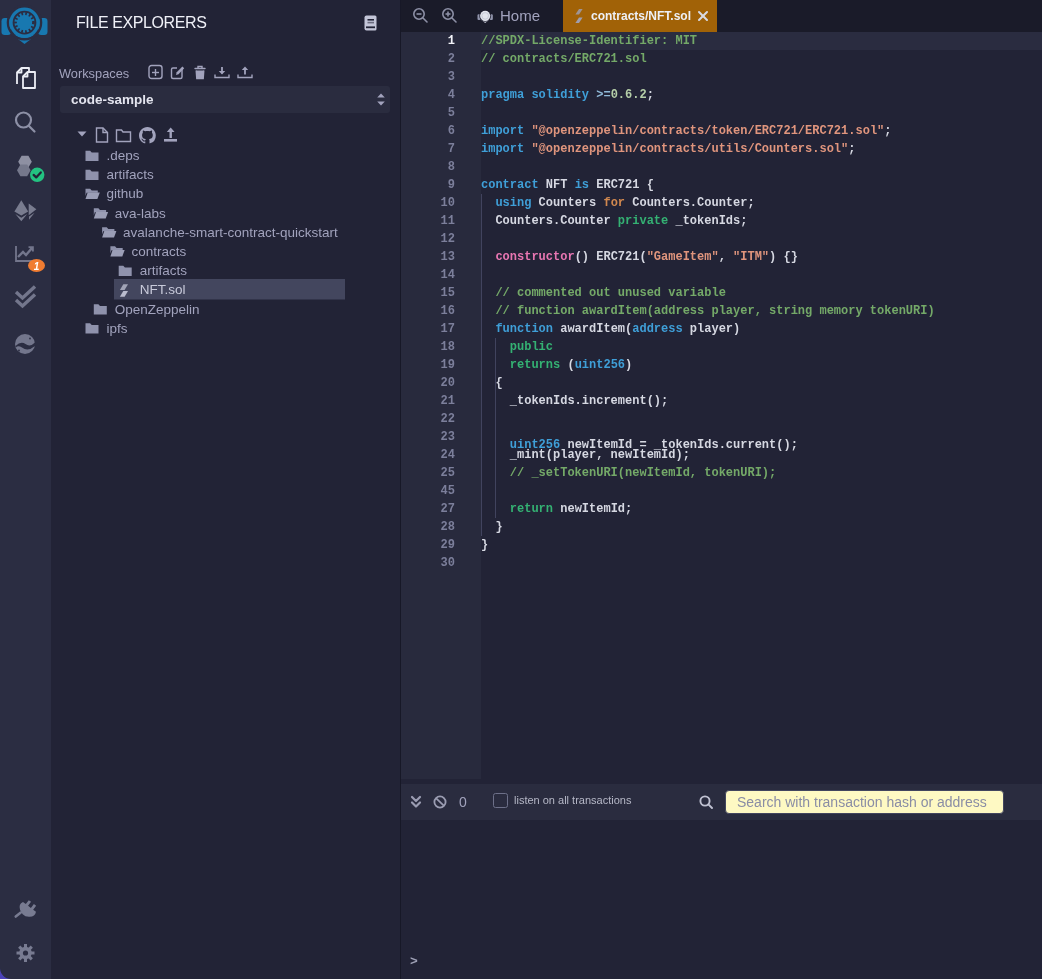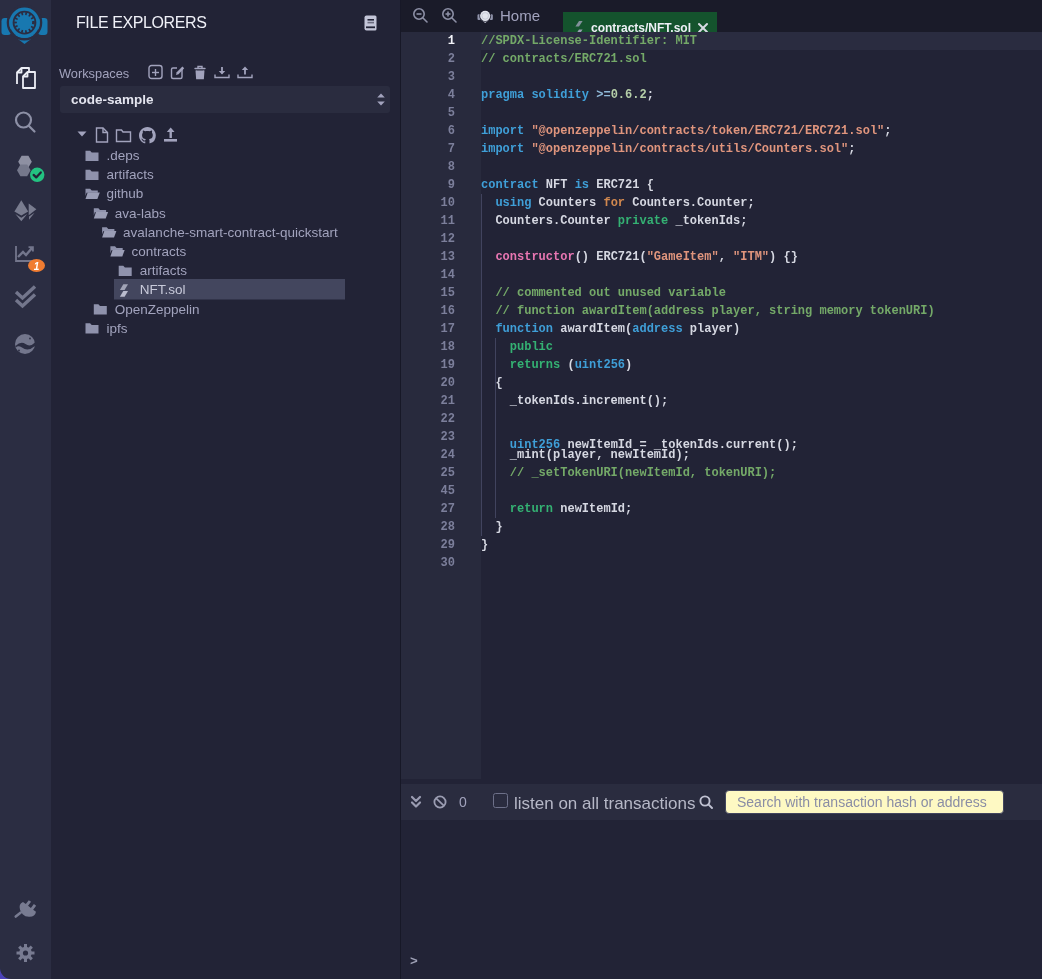--- a/index.html
+++ b/index.html
@@ -15,21 +15,21 @@
   
   #panel { left:51px; top:0; width:349px; height:979px; background:#222336; z-index:4; }
   #panel h1 { font-size:16px; font-weight:400; color:#f0f1f8; position:absolute; left:25px; top:14px; letter-spacing:-0.4px; }
   .wslabel { position:absolute; left:8px; top:66px; font-size:12.8px; color:#a2a3bd; }
   #wsdrop { position:absolute; left:9px; top:86px; width:330px; height:27px; background:#2a2c3f; border-radius:3px; }
   #wsdrop .txt { position:absolute; left:11px; top:5.5px; font-size:13.5px; font-weight:700; color:#e3e4ee; }
 
   
   #editor-region { left:400px; top:0; width:642px; height:979px; background:#222336; }
   #tabbar { position:absolute; left:0; top:0; width:642px; height:32px; background:#1a1b29; }
-  #activetab { position:absolute; left:163px; top:12px; width:154px; height:32px; background:#14532d; }
+  #activetab { position:absolute; left:163px; top:0; width:154px; height:32px; background:#a16207; }
   #gutter { position:absolute; left:1px; top:32px; width:80px; height:747px; background:#282a3d; }
   .lnum { position:absolute; left:0; width:55px; text-align:right; font-family:"Liberation Mono", monospace; font-size:12px; font-weight:700; color:#7c7f9b; line-height:18px; }
   #code { position:absolute; left:81px; top:0; width:561px; height:779px; }
   .cl { position:absolute; left:0; white-space:pre; font-family:"Liberation Mono", monospace; font-size:12px; font-weight:700; line-height:18px; color:#d6d8e2; }
   .k { color:#3f9fd8; }   
   .g { color:#34b173; }   
   .c { color:#74a968; }   
   .s { color:#e0957d; }   
   .o { color:#d1884f; }   
   .n { color:#b5cea8; }   
@@ -347,21 +347,21 @@
           <path d="M2 2 L6 6 L10 2"></path>
           <path d="M2 7.5 L6 11.5 L10 7.5"></path>
         </g>
       </svg>
       <svg class="abs" style="left:33px; top:11px" width="14" height="14" viewBox="0 0 14 14">
         <circle cx="7" cy="7" r="5.6" fill="none" stroke="#9b9db2" stroke-width="1.8"></circle>
         <line x1="3.2" y1="3.4" x2="10.8" y2="10.6" stroke="#9b9db2" stroke-width="1.8"></line>
       </svg>
       <div class="abs" style="left:59px; top:10px; font-size:14px; color:#a2a3bd;">0</div>
       <div class="abs" style="left:92.5px; top:8.5px; width:15px; height:15px; border:1.4px solid #6d7089; border-radius:2.5px;"></div>
-      <div class="abs" style="left:114px; top:10px; font-size:17px; color:#b6b8c7;">listen on all transactions</div>
+      <div class="abs" style="left:114px; top:10px; font-size:11px; color:#b6b8c7;">listen on all transactions</div>
       <svg class="abs" style="left:299px; top:11px" width="14" height="14" viewBox="0 0 14 14">
         <circle cx="6" cy="6" r="4.6" fill="none" stroke="#c0c2d2" stroke-width="1.9"></circle>
         <line x1="9.4" y1="9.4" x2="13" y2="13" stroke="#c0c2d2" stroke-width="1.9" stroke-linecap="round"></line>
       </svg>
       <div id="terminput">Search with transaction hash or address</div>
     </div>
     <div id="term">
       <div class="abs" style="left:10px; top:134px; font-family:'Liberation Mono',monospace; font-size:13px; font-weight:700; color:#9ea0b5;">&gt;</div>
     </div>
   </div>

